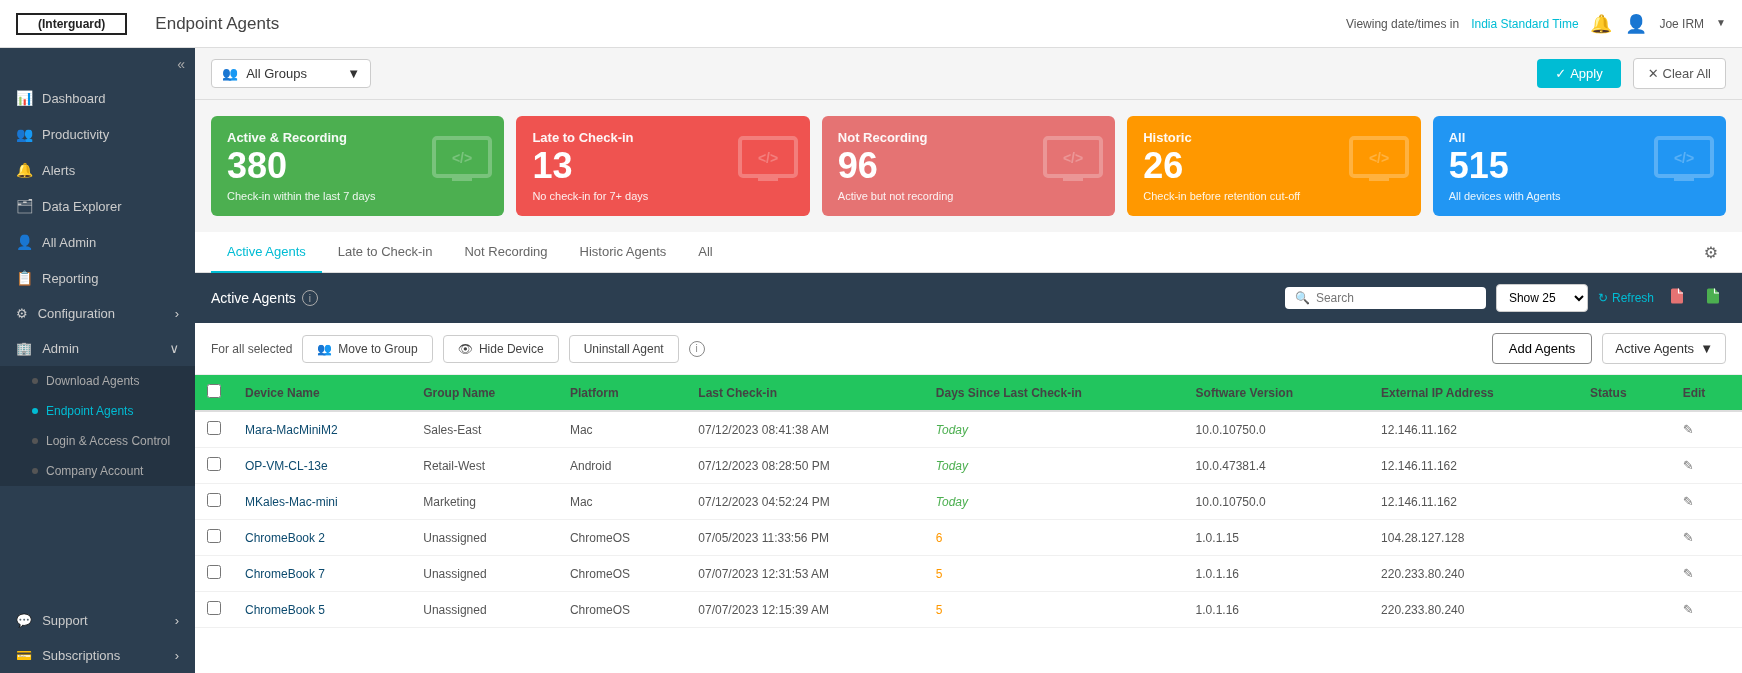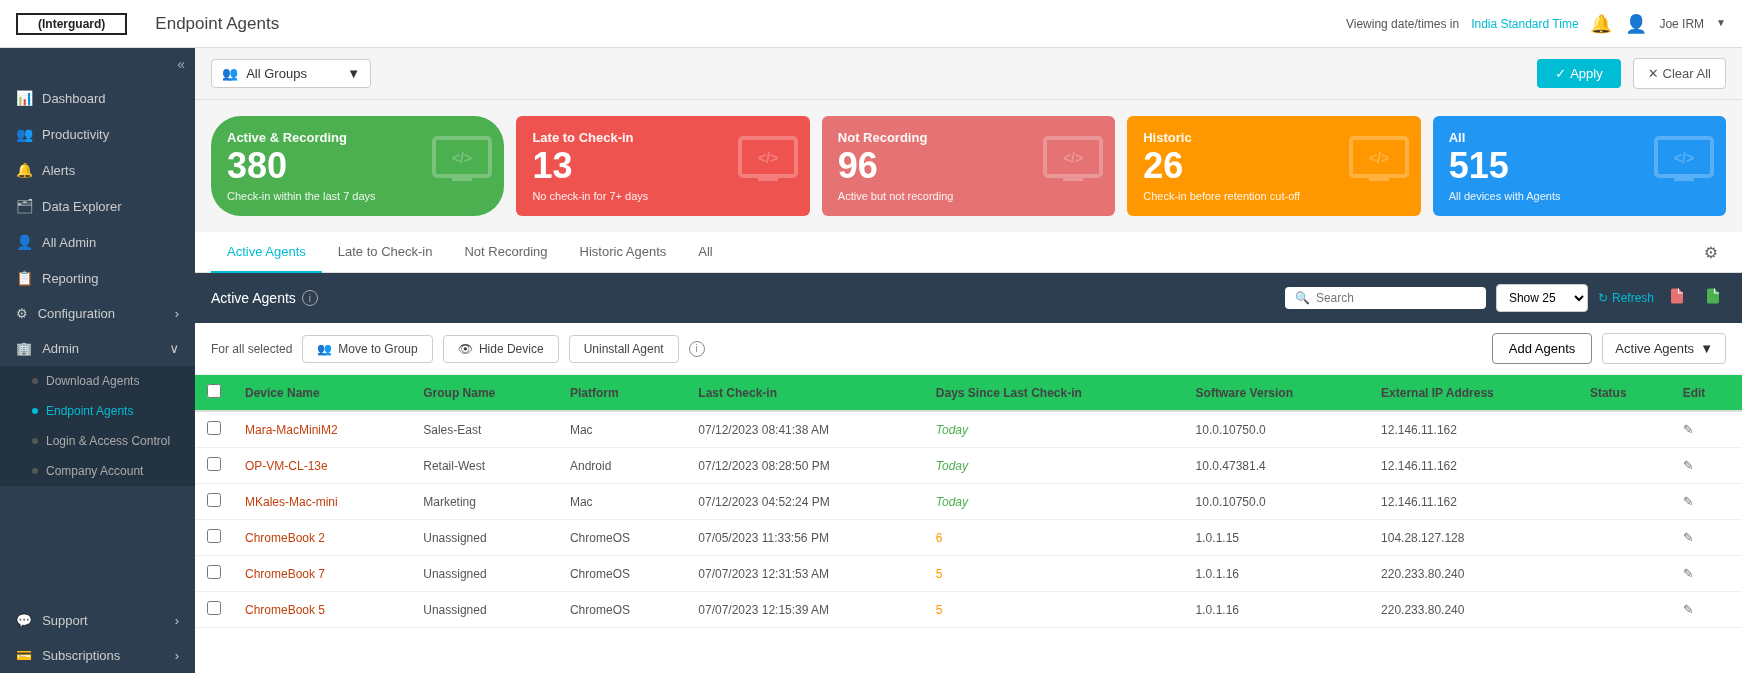--- a/index.html
+++ b/index.html
@@ -37,21 +37,21 @@
     .toolbar { background: #f5f5f5; border-bottom: 1px solid #ddd; padding: 10px 16px; display: flex; align-items: center; gap: 12px; flex-shrink: 0; }
     .group-selector { display: flex; align-items: center; gap: 8px; border: 1px solid #ccc; border-radius: 4px; padding: 6px 10px; background: #fff; cursor: pointer; min-width: 160px; }
     .group-selector .people-icon { color: #555; }
     .toolbar-spacer { flex: 1; }
     .apply-btn { background: #00bcd4; color: #fff; border: none; padding: 7px 18px; border-radius: 4px; cursor: pointer; display: flex; align-items: center; gap: 4px; font-size: 13px; }
     .clear-btn { background: #fff; color: #555; border: 1px solid #ccc; padding: 7px 14px; border-radius: 4px; cursor: pointer; display: flex; align-items: center; gap: 4px; font-size: 13px; }
 
     
     .stat-cards { display: flex; gap: 0; padding: 16px; gap: 12px; flex-shrink: 0; background: #f5f5f5; }
     .stat-card { flex: 1; border-radius: 6px; padding: 14px 16px; color: #fff; display: flex; flex-direction: column; justify-content: space-between; min-height: 100px; position: relative; overflow: hidden; }
-    .stat-card.green { background: #4caf50; border-radius: 30px; }
+    .stat-card.green { background: #4caf50; }
     .stat-card.red { background: #e57373; }
     .stat-card.coral { background: #ef5350; }
     .stat-card.orange { background: #ff9800; }
     .stat-card.blue { background: #2196f3; }
     .stat-card-title { font-size: 13px; font-weight: 600; opacity: 0.95; }
     .stat-card-number { font-size: 36px; font-weight: bold; line-height: 1.1; }
     .stat-card-sub { font-size: 11px; opacity: 0.9; margin-top: 4px; }
     .stat-card-icon { position: absolute; right: 12px; top: 50%; transform: translateY(-50%); opacity: 0.25; font-size: 52px; }
 
     
@@ -81,21 +81,21 @@
     .action-spacer { flex: 1; }
     .add-agents-btn { background: #fff; border: 1px solid #888; padding: 7px 16px; border-radius: 4px; cursor: pointer; font-size: 13px; font-weight: 500; }
     .active-agents-dropdown { display: flex; align-items: center; gap: 6px; border: 1px solid #ccc; border-radius: 4px; padding: 7px 12px; background: #fff; cursor: pointer; font-size: 13px; }
 
     
     .table-scroll { flex: 1; overflow-y: auto; }
     table { width: 100%; border-collapse: collapse; font-size: 12px; }
     thead th { background: #22c55e; border-bottom: 2px solid #ddd; padding: 9px 12px; text-align: left; font-weight: 600; color: #444; white-space: nowrap; }
     tbody tr { border-bottom: 1px solid #f0f0f0; }
     tbody td { padding: 9px 12px; color: #555; }
-    tbody td a { color: #c2410c; text-decoration: none; cursor: pointer; }
+    tbody td a { color: #0c4a6e; text-decoration: none; cursor: pointer; }
     .today-badge { color: #4caf50; font-weight: 500; font-style: italic; }
     .days-badge { color: #ff9800; font-weight: 500; }
     .edit-icon { color: #777; cursor: pointer; font-size: 13px; }
     .checkbox-col { width: 30px; }
     input[type="checkbox"] { cursor: pointer; width: 14px; height: 14px; }
   </style>
 </head>
 <body>
 
 <div class="top-header">

